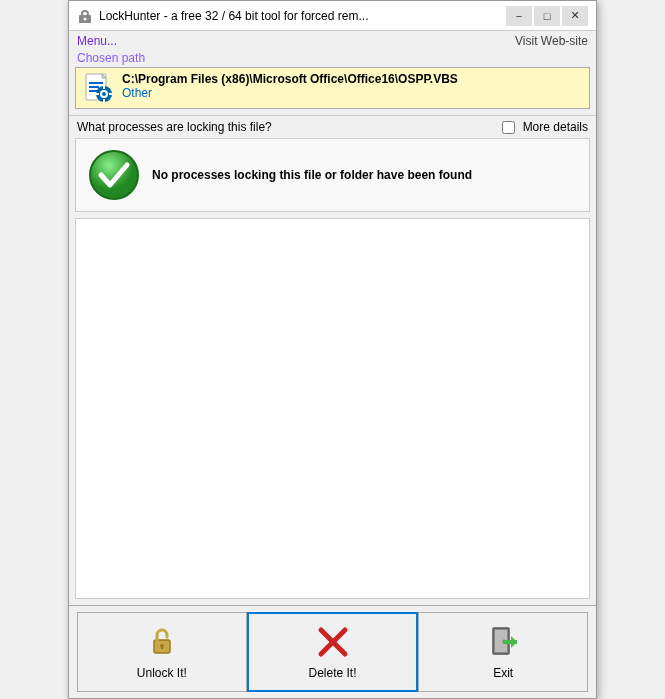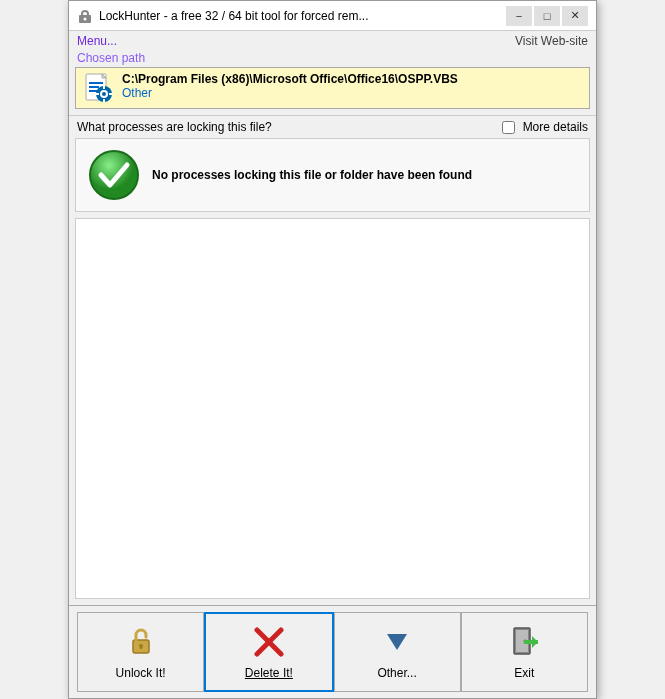--- a/index.html
+++ b/index.html
@@ -203,21 +203,20 @@
       flex-direction: column;
       align-items: center;
       justify-content: center;
       gap: 6px;
       font-size: 12px;
       color: #000;
     }
     .action-btn.selected {
       border: 2px solid #0078d7;
       background: #f0f0f0;
-      text-decoration: underline;
     }
     .btn-icon {
       width: 36px;
       height: 36px;
       display: flex;
       align-items: center;
       justify-content: center;
     }
   </style>
 </head>
@@ -319,28 +318,20 @@
       <button class="action-btn selected">
         <div class="btn-icon">
           <svg width="36" height="36" viewBox="0 0 36 36">
             <line x1="6" y1="6" x2="30" y2="30" stroke="#cc2222" stroke-width="5" stroke-linecap="round"></line>
             <line x1="30" y1="6" x2="6" y2="30" stroke="#cc2222" stroke-width="5" stroke-linecap="round"></line>
           </svg>
         </div>
         <span>Delete It!</span>
       </button>
 
-      <button class="action-btn">
-        <div class="btn-icon">
-          <svg width="36" height="36" viewBox="0 0 36 36">
-            <polygon points="18,26 8,10 28,10" fill="#336699"></polygon>
-          </svg>
-        </div>
-        <span>Other...</span>
-      </button>
 
       <button class="action-btn">
         <div class="btn-icon">
           <svg width="36" height="36" viewBox="0 0 36 36">
 
             <rect x="8" y="4" width="16" height="26" rx="1" fill="#888" stroke="#555" stroke-width="1.5"></rect>
             <rect x="10" y="6" width="12" height="22" fill="#bbb"></rect>
             <circle cx="19" cy="17" r="1.5" fill="#555"></circle>
 
             <polygon points="26,12 32,18 26,24" fill="#44bb44"></polygon>

